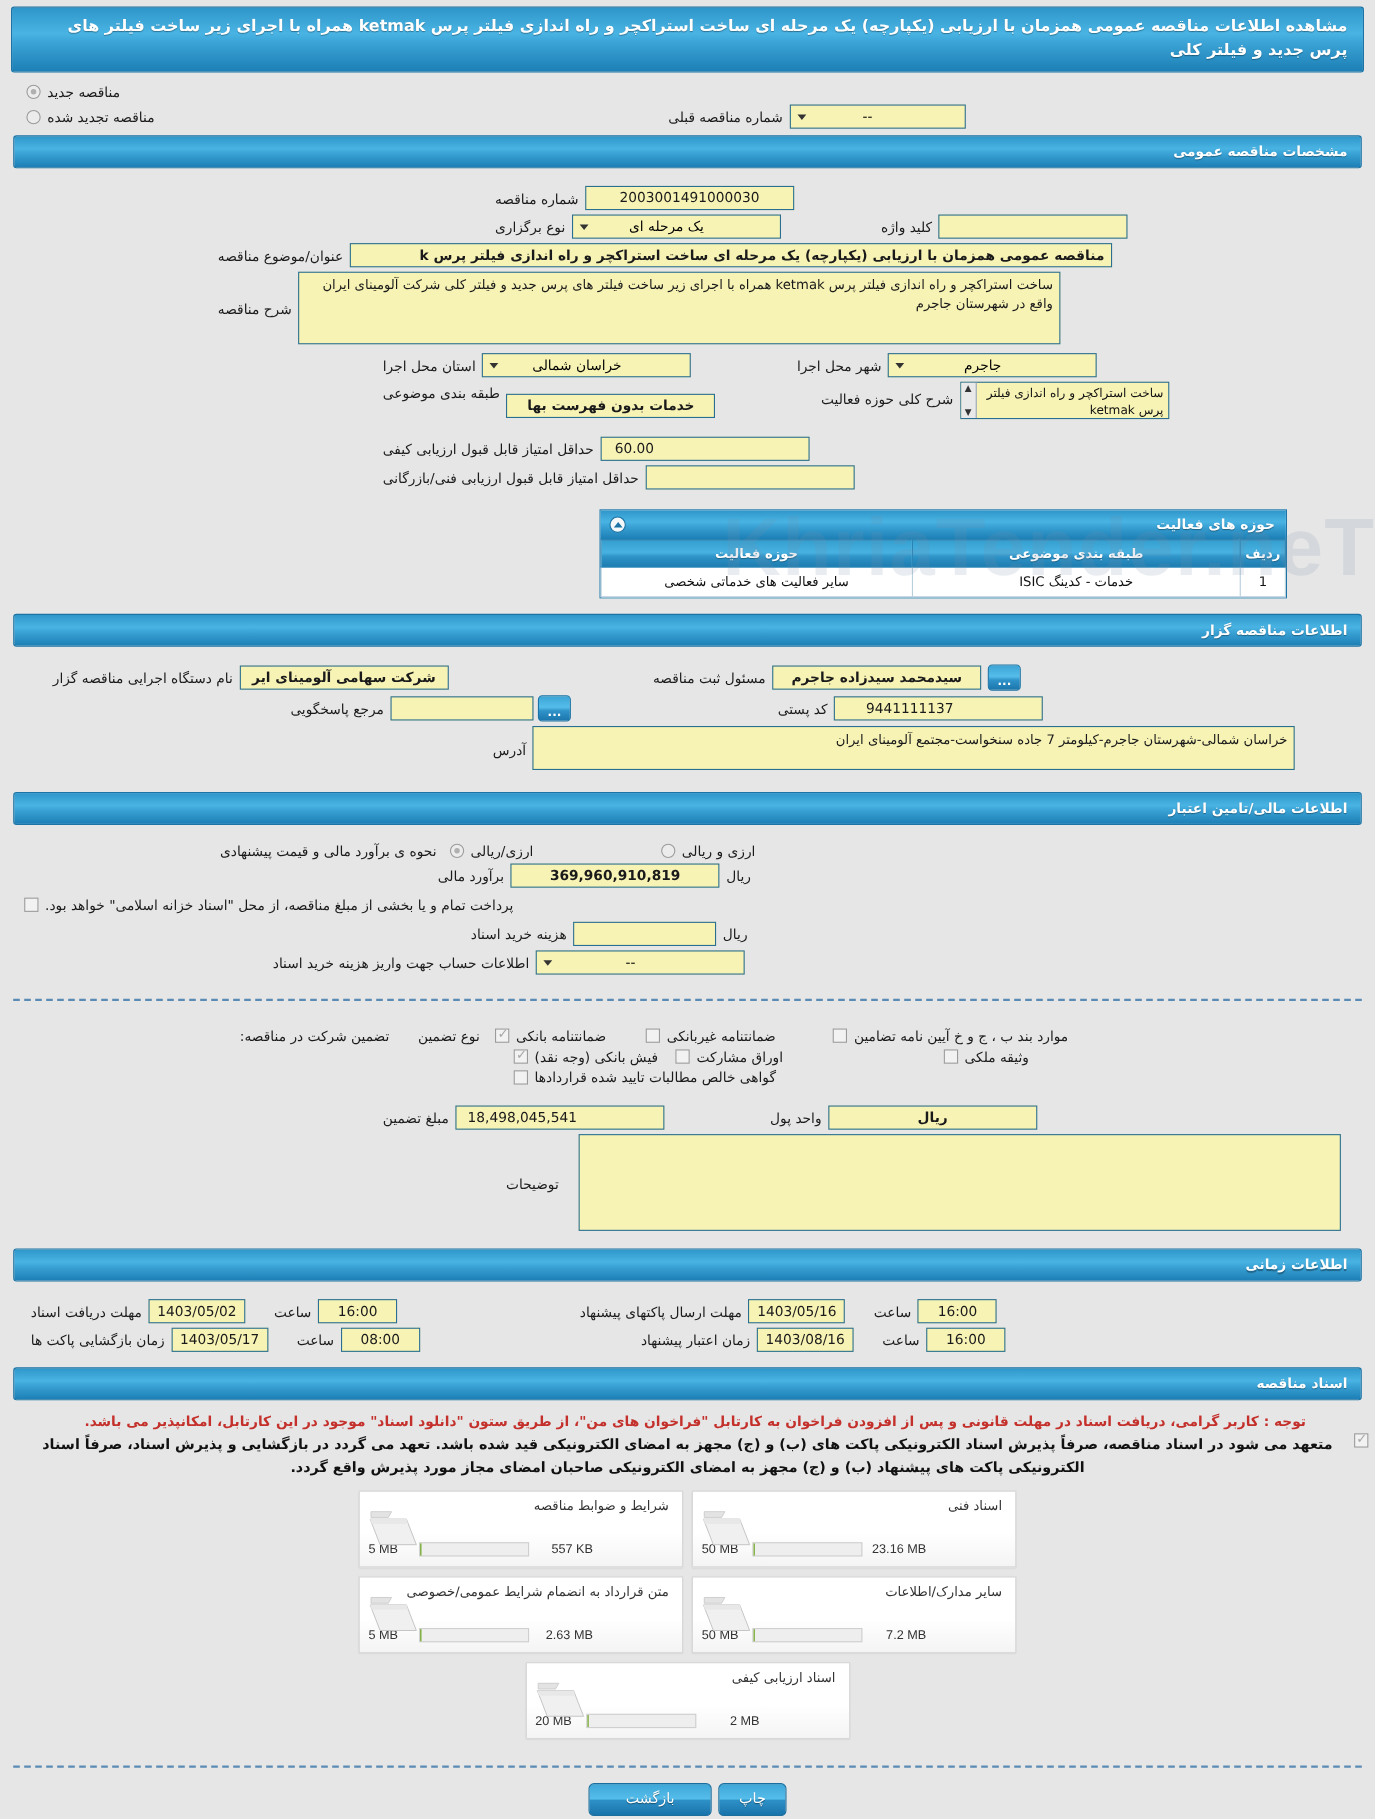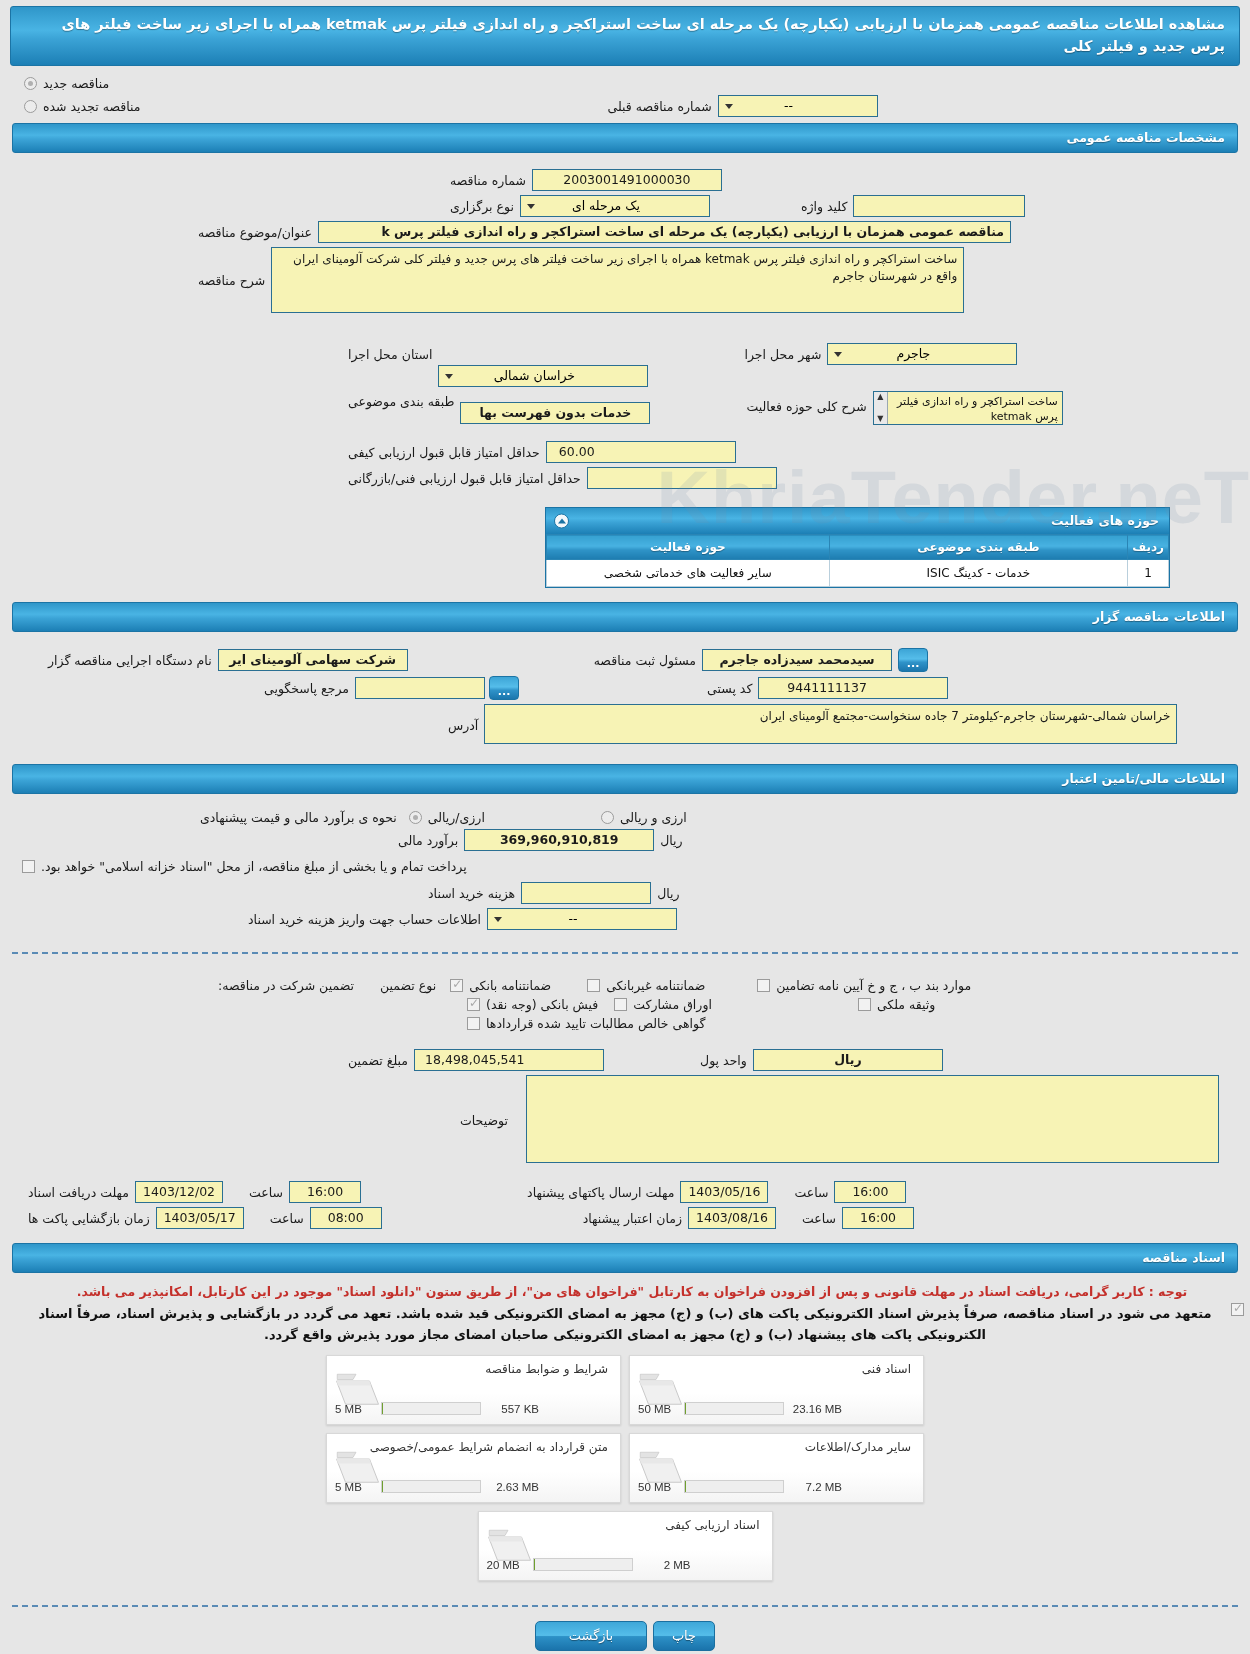--- a/index.html
+++ b/index.html
@@ -386,21 +386,21 @@
     </div>
 
     <div class="rowline" style="justify-content:flex-start;margin-top:8px;">
       <span style="margin-right:auto;"></span>
       <span class="sel" style="width:190px;">
         <span class="caret"></span>
         <span>جاجرم</span>
       </span>
       <span class="fld-label">شهر محل اجرا</span>
       <span style="width:90px;"></span>
-      <span class="sel" style="width:210px;margin-top:44px;">
+      <span class="sel" style="width:190px;">
         <span class="caret"></span>
         <span>خراسان شمالی</span>
       </span>
       <span class="fld-label">استان محل اجرا</span>
       <span style="width:330px;"></span>
     </div>
 
     <div class="rowline" style="justify-content:flex-start;align-items:flex-start;margin-top:4px;">
       <span style="margin-right:auto;"></span>
       <span class="scrollbox" style="width:190px;height:34px;">
@@ -591,34 +591,35 @@
     </div>
 
     <div class="rowline" style="justify-content:flex-start;align-items:flex-start;margin-top:2px;gap:12px;">
       <span style="margin-right:auto;"></span>
       <span class="ta" style="width:693px;height:88px;"></span>
       <span class="fld-label" style="padding-top:38px;">توضیحات</span>
       <span style="width:430px;"></span>
     </div>
   </div>
 
+  <div class="banner" style="margin-top:8px;">اطلاعات زمانی</div>
   <div class="sec-body">
 
     <div class="rowline" style="justify-content:flex-start;">
       <span style="margin-right:auto;"></span>
       <span class="inp" style="width:72px;">16:00</span>
       <span class="fld-label">ساعت</span>
       <span style="width:20px;"></span>
       <span class="inp" style="width:88px;">1403/05/16</span>
       <span class="fld-label">مهلت ارسال پاکتهای پیشنهاد</span>
       <span style="width:160px;"></span>
       <span class="inp" style="width:72px;">16:00</span>
       <span class="fld-label">ساعت</span>
       <span style="width:20px;"></span>
-      <span class="inp" style="width:88px;">1403/12/02</span>
+      <span class="inp" style="width:88px;">1403/05/02</span>
       <span class="fld-label">مهلت دریافت اسناد</span>
       <span style="width:10px;"></span>
     </div>
 
     <div class="rowline" style="justify-content:flex-start;">
       <span style="margin-right:auto;"></span>
       <span class="inp" style="width:72px;">16:00</span>
       <span class="fld-label">ساعت</span>
       <span style="width:20px;"></span>
       <span class="inp" style="width:88px;">1403/08/16</span>

